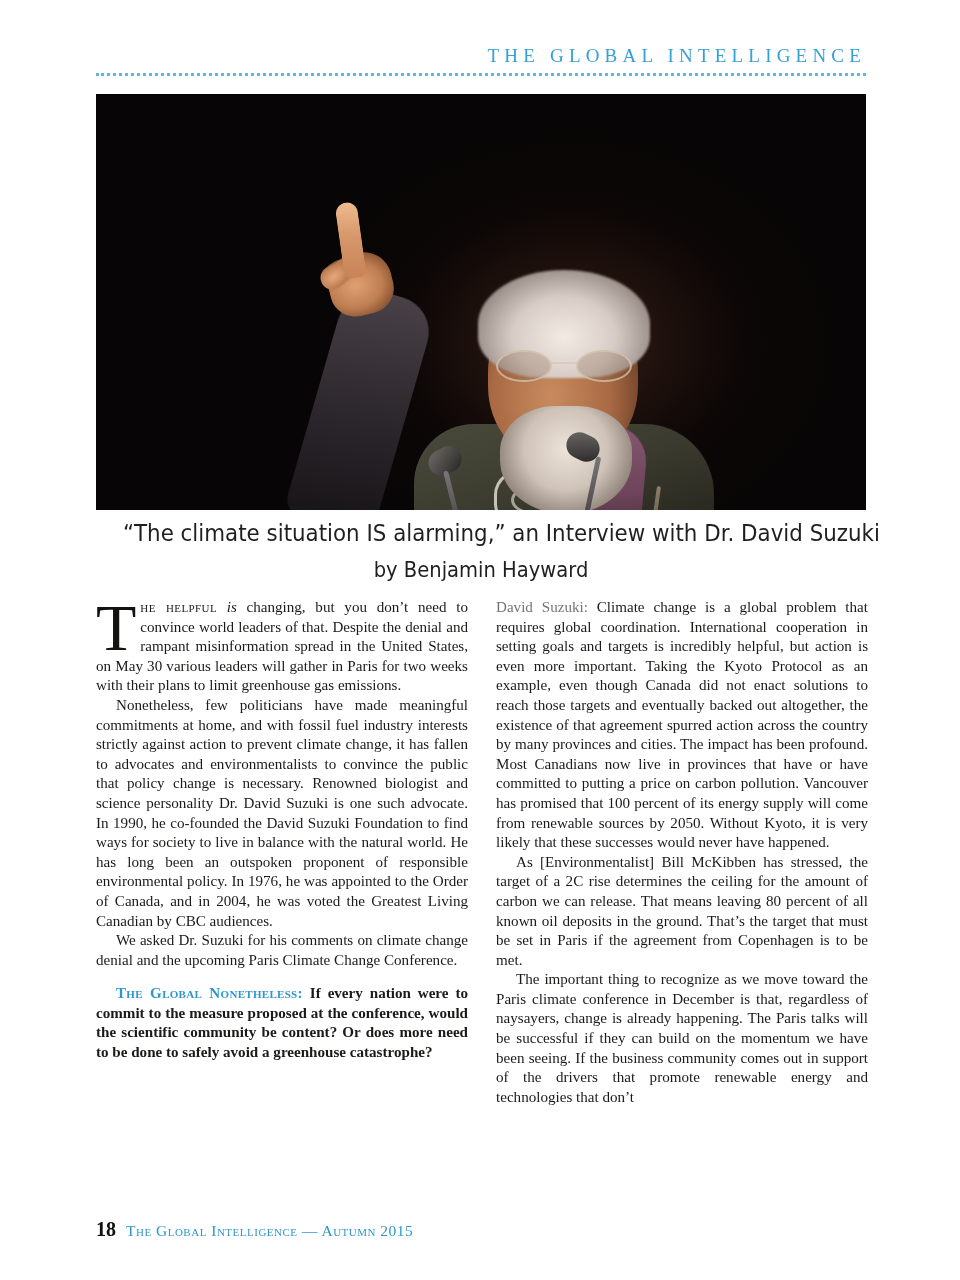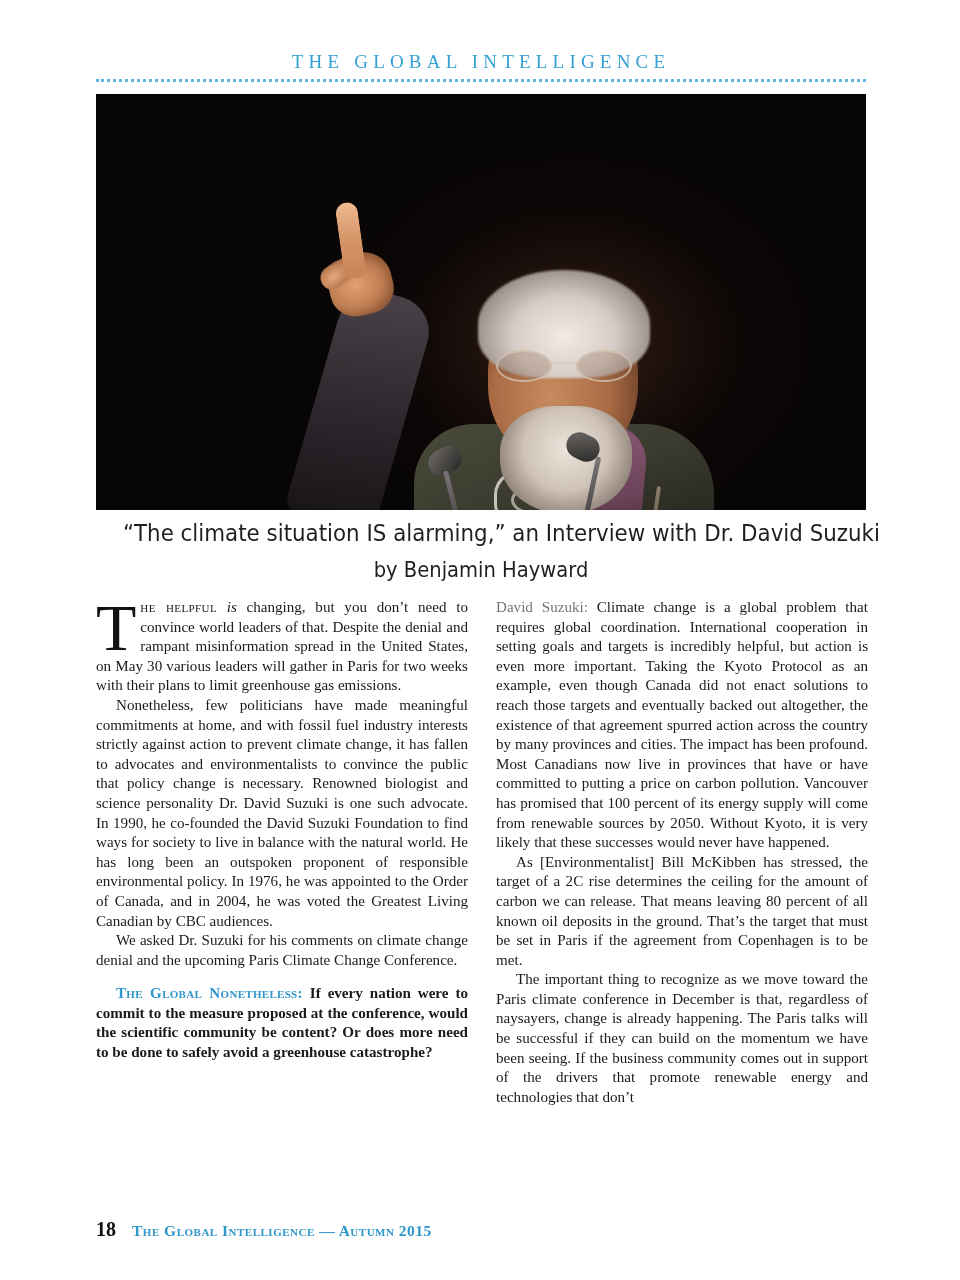--- a/index.html
+++ b/index.html
@@ -20,23 +20,23 @@
     position: absolute;
     inset: 0;
     width: 960px;
     height: 1280px;
   }
 
   
   .masthead {
     position: absolute;
     left: 96px;
-    top: 52px;
+    top: 46px;
     width: 770px;
-    text-align: center;
+    text-align: right;
   }
   .masthead-title {
     font-family: "Liberation Serif", serif;
     font-size: 19px;
     letter-spacing: 5.2px;
     color: #35a0d4;
     white-space: nowrap;
     line-height: 1;
   }
   .masthead-rule {
@@ -327,35 +327,35 @@
   }
 
   
   .footer {
     position: absolute;
     left: 96px;
     top: 1218px;
     width: 772px;
     display: flex;
     align-items: baseline;
-    gap: 16px;
   }
   .folio {
     font-family: "Liberation Serif", serif;
     font-weight: bold;
     font-size: 20px;
     color: #121111;
   }
   .footer-title {
     font-family: "Liberation Serif", serif;
     font-variant: small-caps;
-    font-weight: bold;
+    font-weight: normal;
     font-size: 15.5px;
     letter-spacing: 0.5px;
     color: #2e96cb;
+    margin-left: 10px;
   }
 </style>
 </head>
 <body>
 
 <div class="page">
 
   <div class="masthead">
     <div class="masthead-title">THE GLOBAL INTELLIGENCE</div>
     <div class="masthead-rule"></div>

